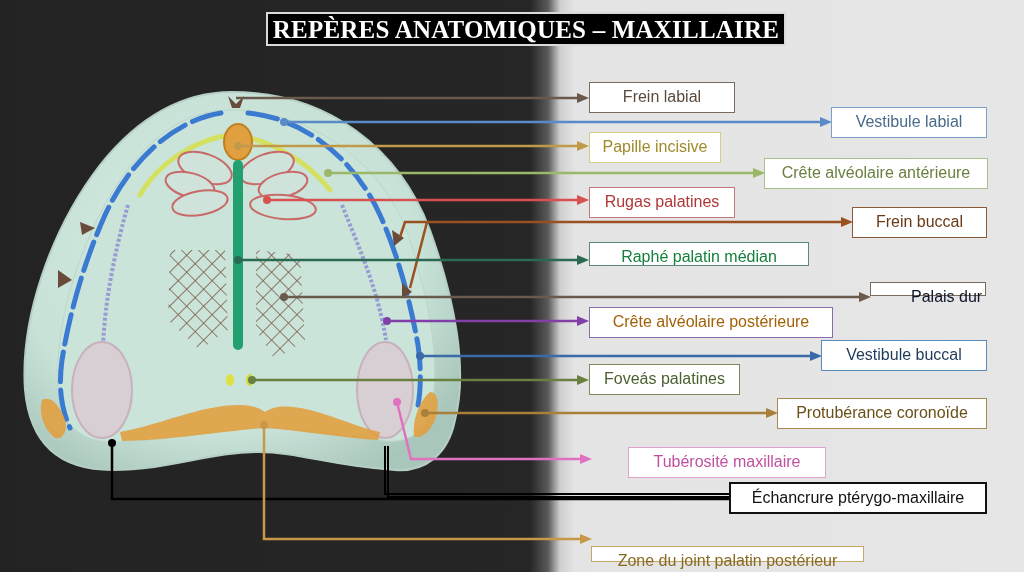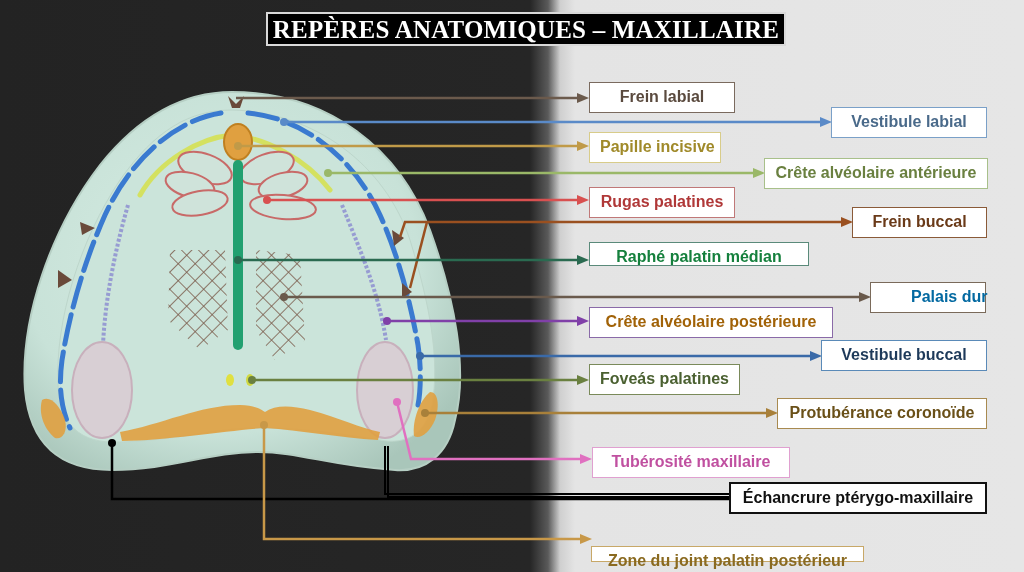--- a/index.html
+++ b/index.html
@@ -13,21 +13,21 @@
   .title {
     position:absolute; left:266px; top:12px; width:520px; height:34px;
     background:#000; border:2px solid #d9d9d9; box-sizing:border-box;
     color:#fff; font-family:"Liberation Serif", "DejaVu Serif", serif;
     font-weight:bold; font-size:25px; line-height:31px; text-align:center;
     letter-spacing:0.2px;
   }
   .lbl {
     position:absolute; box-sizing:border-box; height:31px;
     background:#fff; border:1.5px solid #777;
-    font-weight:bold; font-size:16px; line-height:28px; text-align:center;
+    font-weight:normal; font-size:16px; line-height:28px; text-align:center;
     white-space:nowrap; padding:0 10px;
   }
 </style>
 </head>
 <body>
 
 <div id="stage">
   <svg id="art" viewBox="0 0 1024 572">
     <defs>
       <radialGradient id="castShade" cx="45%" cy="45%" r="65%">
@@ -171,22 +171,22 @@
   <div class="title">REPÈRES ANATOMIQUES – MAXILLAIRE</div>
 
   <div id="labels">
       <div class="lbl" style="left: 589px; top: 82px; width: 146px; height: 31px; color: rgb(90, 74, 62); border-color: rgb(122, 106, 94);">Frein labial</div>
       <div class="lbl" style="left: 831px; top: 107px; width: 156px; height: 31px; color: rgb(74, 106, 138); border-color: rgb(122, 160, 200);">Vestibule labial</div>
       <div class="lbl" style="left: 589px; top: 132px; width: 132px; height: 31px; color: rgb(160, 138, 42); border-color: rgb(216, 204, 138);">Papille incisive</div>
       <div class="lbl" style="left: 764px; top: 158px; width: 224px; height: 31px; color: rgb(106, 128, 64); border-color: rgb(168, 192, 138);">Crête alvéolaire antérieure</div>
       <div class="lbl" style="left: 589px; top: 187px; width: 146px; height: 31px; color: rgb(176, 56, 56); border-color: rgb(192, 120, 120);">Rugas palatines</div>
       <div class="lbl" style="left: 852px; top: 207px; width: 135px; height: 31px; color: rgb(106, 58, 24); border-color: rgb(138, 90, 56);">Frein buccal</div>
       <div class="lbl" style="left: 589px; top: 242px; width: 220px; height: 24px; color: #15803d; border-color: rgb(90, 138, 122);">Raphé palatin médian</div>
-      <div class="lbl" style="left: 870px; top: 282px; width: 116px; height: 31px; color: #0369a1; border-color: rgb(122, 106, 90); padding-left: 40px;">Palais dur</div>
+      <div class="lbl" style="left: 870px; top: 282px; width: 116px; height: 14px; color: #0f172a; border-color: rgb(122, 106, 90); padding-left: 40px;">Palais dur</div>
       <div class="lbl" style="left: 589px; top: 307px; width: 244px; height: 31px; color: #a16207; border-color: rgb(138, 106, 168);">Crête alvéolaire postérieure</div>
       <div class="lbl" style="left: 821px; top: 340px; width: 166px; height: 31px; color: rgb(30, 58, 90); border-color: rgb(90, 138, 184);">Vestibule buccal</div>
       <div class="lbl" style="left: 589px; top: 364px; width: 151px; height: 31px; color: rgb(74, 96, 48); border-color: rgb(122, 138, 90);">Foveás palatines</div>
       <div class="lbl" style="left: 777px; top: 398px; width: 210px; height: 31px; color: rgb(106, 80, 24); border-color: rgb(168, 138, 80);">Protubérance coronoïde</div>
-      <div class="lbl" style="left: 592px; top: 447px; width: 198px; height: 31px; color: rgb(192, 80, 160); border-color: rgb(224, 160, 208);">Tubérosité maxillaire</div>
+      <div class="lbl" style="left: 628px; top: 447px; width: 198px; height: 31px; color: rgb(192, 80, 160); border-color: rgb(224, 160, 208);">Tubérosité maxillaire</div>
       <div class="lbl" style="left: 729px; top: 482px; width: 258px; height: 32px; color: rgb(17, 17, 17); border-color: rgb(17, 17, 17); border-width: 2px;">Échancrure ptérygo-maxillaire</div>
       <div class="lbl" style="left: 591px; top: 525px; width: 273px; height: 16px; color: rgb(138, 106, 32); border-color: rgb(200, 168, 104); margin-top: 21px;">Zone du joint palatin postérieur</div>
     </div>
 </div>
 
 </body></html>

